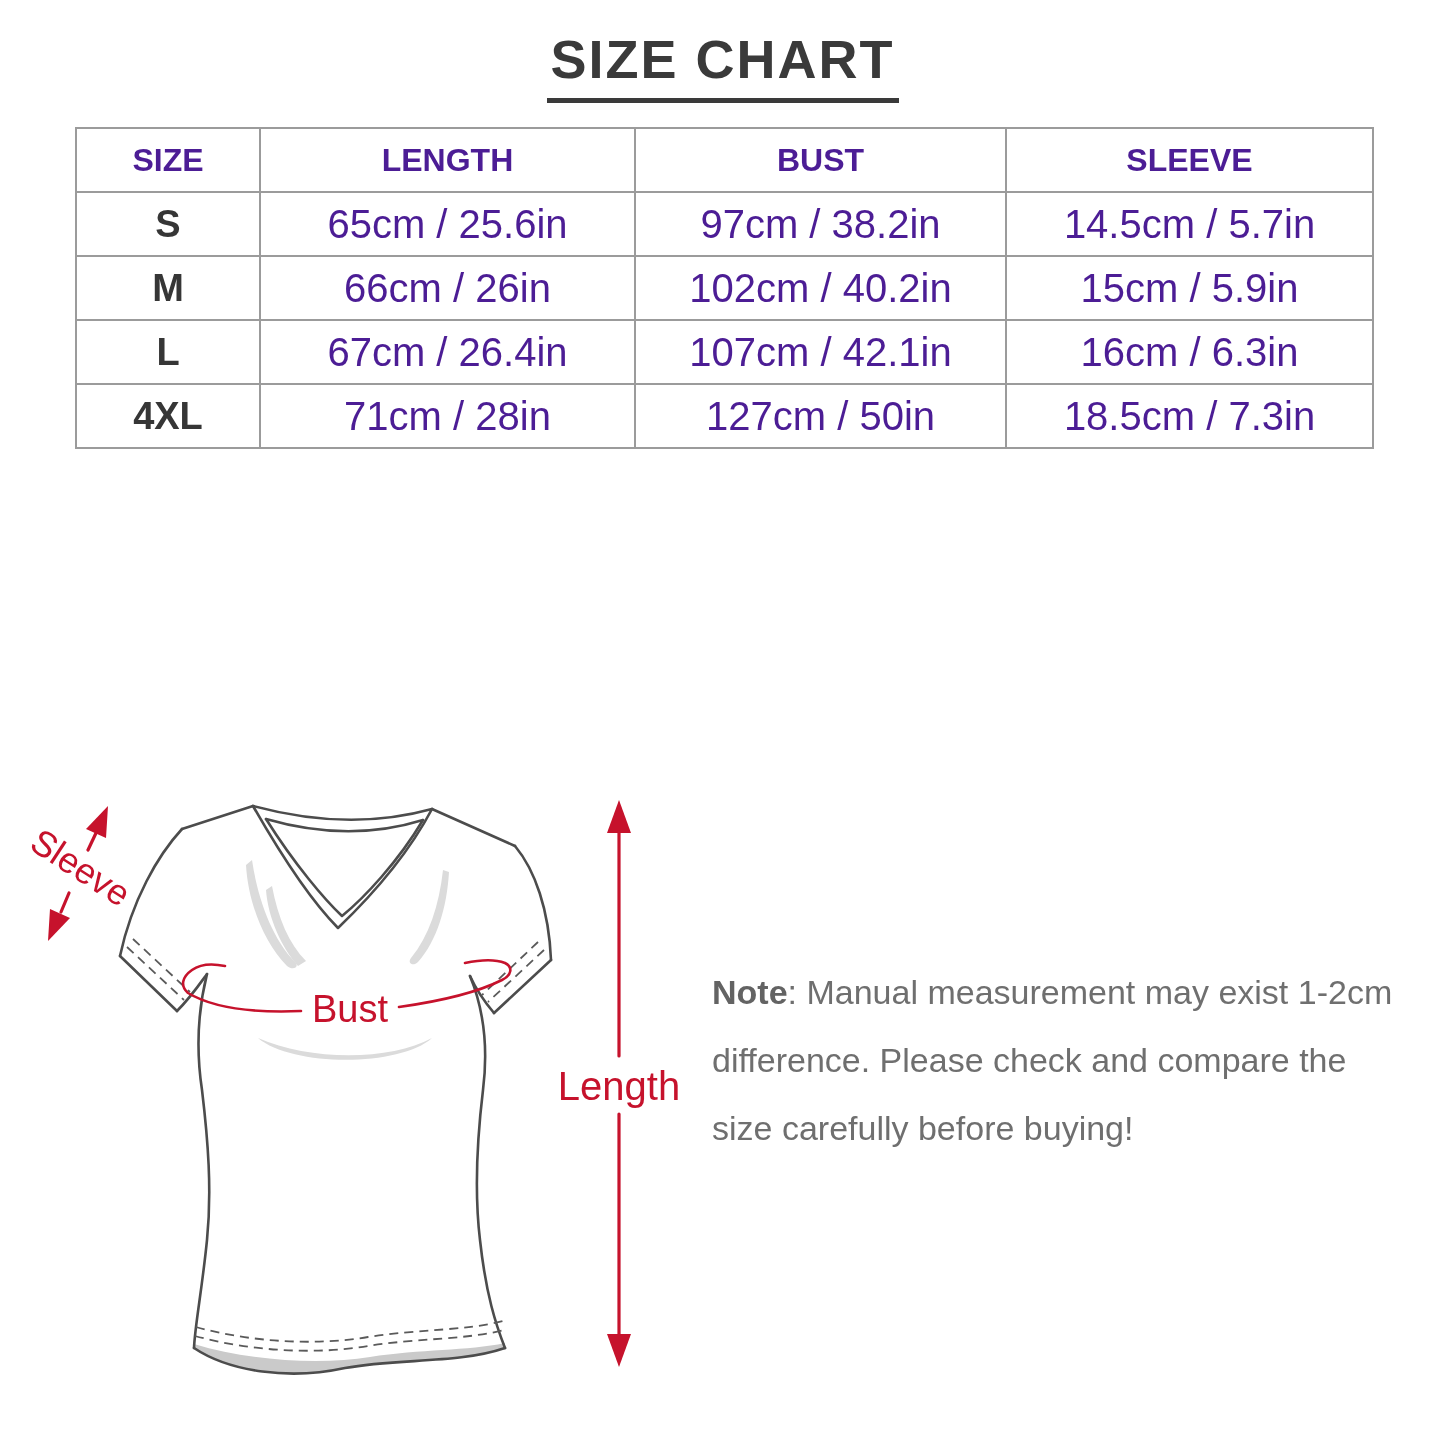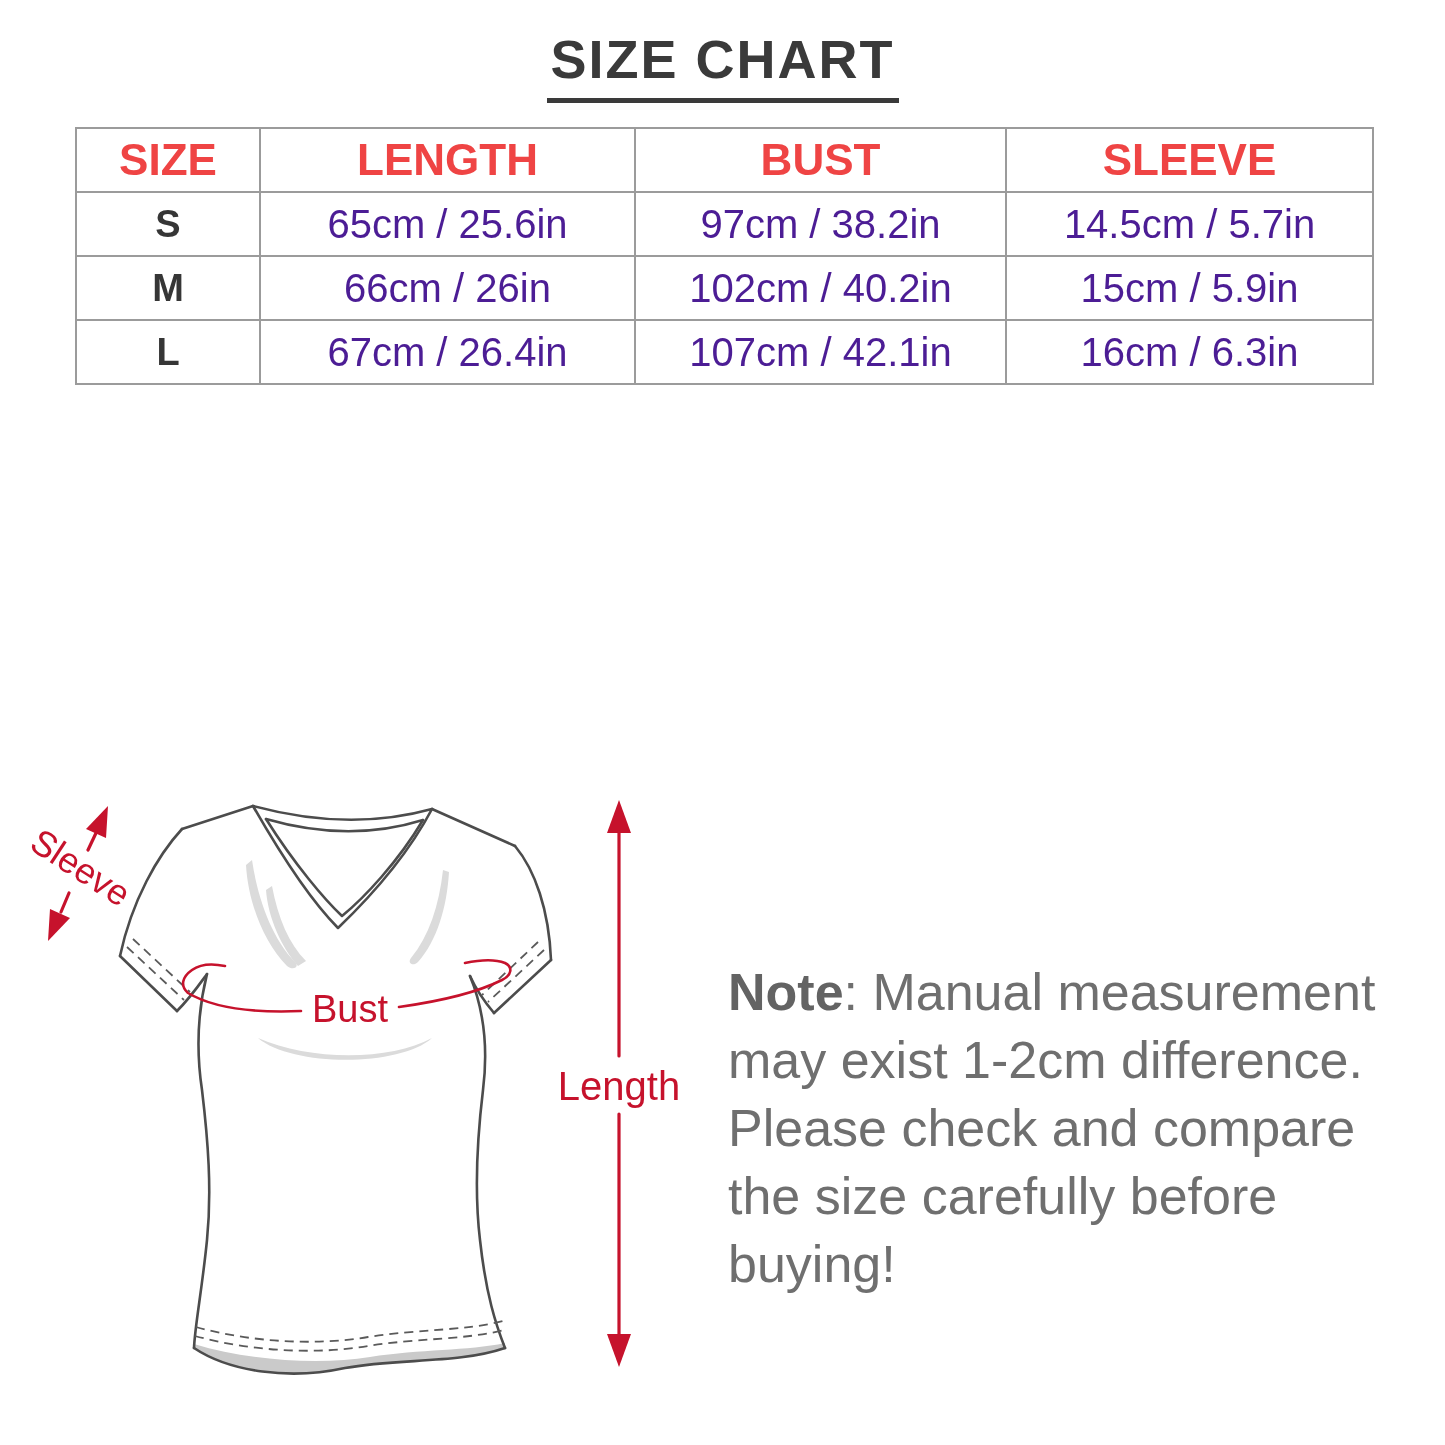--- a/index.html
+++ b/index.html
@@ -12,26 +12,26 @@
          border-bottom:5px solid #3a3a3a; padding:0 4px 8px 4px;}
 
   
   table.size-table{position:absolute; left:75px; top:127px; width:1297px; border-collapse:collapse; table-layout:fixed; background:#fff;}
   table.size-table col.c-size{width:184px;}
   table.size-table col.c-length{width:375px;}
   table.size-table col.c-bust{width:371px;}
   table.size-table col.c-sleeve{width:367px;}
   table.size-table th, table.size-table td{
       border:2px solid #9b9b9b; height:62px; text-align:center; vertical-align:middle; padding:0;}
-  table.size-table thead th{font-size:44px; font-weight:bold; color:#ef4444;margin-left:48px;}
+  table.size-table thead th{font-size:32px; font-weight:bold; color:#4c1d95;margin-left:48px;}
   table.size-table tbody th{font-size:38px; font-weight:bold; color:#363636;}
   table.size-table tbody td{font-size:40px; font-weight:normal; color:#4c1d95;}
 
   
-  .note{position:absolute; left:728px; top:958px; width:695px; font-size:52px; line-height:68px; color:#6f6f6f;}
+  .note{position:absolute; left:712px; top:958px; width:695px; font-size:34px; line-height:68px; color:#6f6f6f;}
   .note b{color:#636363;}
 
   
   svg.illustration{position:absolute; left:0; top:770px; width:1445px; height:675px;}
   .shirt-line{fill:none; stroke:#4c4c4c; stroke-width:2.6; stroke-linecap:round; stroke-linejoin:round;}
   .shirt-dash{fill:none; stroke:#5a5a5a; stroke-width:1.8; stroke-dasharray:9 6; stroke-linecap:butt;}
   .shade{fill:#dbdbdb; stroke:none;}
   .hem-fill{fill:#cacaca; stroke:none;}
   .red-line{fill:none; stroke:currentColor; stroke-width:2.6; stroke-linecap:round;}
   .red-thick{fill:none; stroke:currentColor; stroke-width:3.2; stroke-linecap:round;}
@@ -73,20 +73,26 @@
           <th>M</th>
           <td>66cm / 26in</td>
           <td>102cm / 40.2in</td>
           <td>15cm / 5.9in</td>
         </tr>
         <tr>
           <th>L</th>
           <td>67cm / 26.4in</td>
           <td>107cm / 42.1in</td>
           <td>16cm / 6.3in</td>
+        </tr>
+        <tr>
+          <th>4XL</th>
+          <td>71cm / 28in</td>
+          <td>127cm / 50in</td>
+          <td>18.5cm / 7.3in</td>
         </tr>
       </tbody>
   </table>
 
   <svg class="illustration" viewBox="0 0 1445 675">
 
     <path class="shade" d="M252,90 C258,130 272,168 295,192 C300,197 293,201 287,196 C264,173 248,132 246,95 Z"></path>
     <path class="shade" d="M272,116 C278,148 289,174 306,191 L298,196 C282,178 268,148 266,120 Z"></path>
     <path class="shade" d="M443,100 C439,136 429,166 411,188 C407,193 413,197 418,192 C437,171 447,137 449,102 Z"></path>
     <path class="shade" d="M258,268 C310,291 390,291 432,268 C400,297 292,297 258,268 Z"></path>

